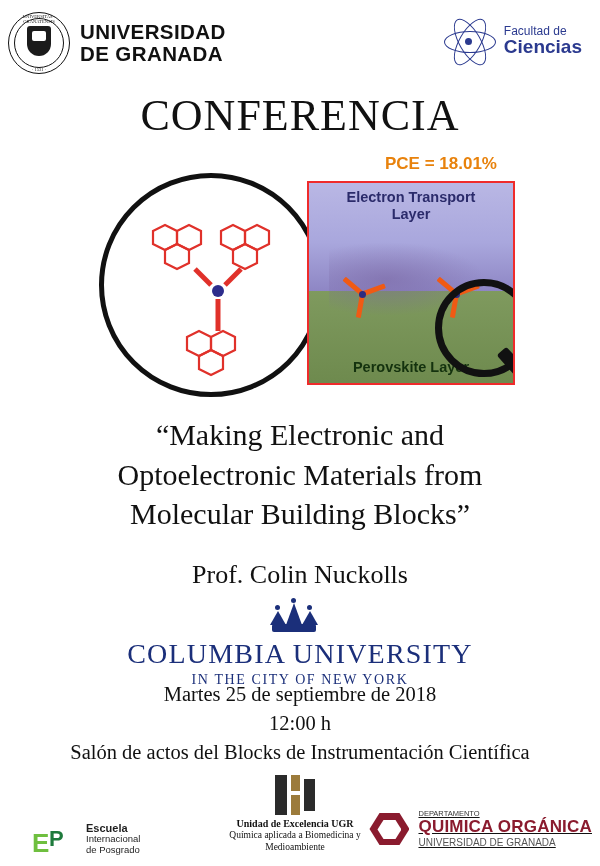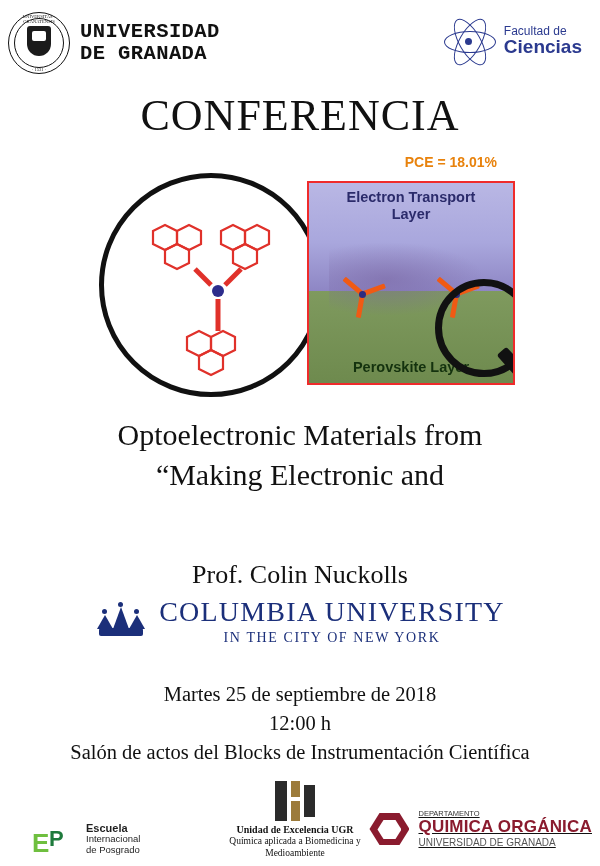--- a/index.html
+++ b/index.html
@@ -79,21 +79,21 @@
     position: absolute;
     bottom: 2px;
     left: 0;
     width: 100%;
     text-align: center;
     font-size: 4.6px;
   }
   .ugr-wordmark {
     margin-left: 10px;
     line-height: 1.05;
-    font-family: Liberation Mono, monospace;
+    font-family: Liberation Sans, sans-serif;
     font-weight: bold;
     font-size: 20.5px;
     letter-spacing: 0.4px;
     color: #111;
   }
 
   .ciencias-logo {
     position: absolute;
     right: 18px;
     top: 6px;
@@ -159,21 +159,21 @@
     left: 95px;
     width: 420px;
     height: 235px;
   }
   .pce-label {
     position: absolute;
     right: 18px;
     top: -1px;
     font-family: "Liberation Sans", sans-serif;
     font-weight: bold;
-    font-size: 14px;
+    font-size: 17px;
     color: #e8820c;
   }
   .device-box {
     position: absolute;
     right: 0px;
     top: 26px;
     width: 204px;
     height: 200px;
     border: 2px solid #ef2b2b;
     overflow: hidden;
@@ -307,20 +307,21 @@
 
   
   .columbia {
     position: absolute;
     top: 596px;
     left: 0;
     width: 600px;
     display: flex;
     align-items: center;
     justify-content: center;
+    flex-direction: column;
   }
   .crown {
     width: 52px;
     height: 42px;
     position: relative;
     margin-right: 12px;
   }
   .crown .band {
     position: absolute;
     left: 4px;
@@ -419,21 +420,21 @@
     font-family: "Liberation Sans", sans-serif;
     font-size: 9.5px;
     line-height: 1.15;
     color: #1f1f1f;
   }
   .eip-text .big { font-size: 11px; font-weight: bold; }
 
   .logo-cic {
     position: absolute;
     left: 200px;
-    bottom: 2px;
+    bottom: 8px;
     width: 190px;
     text-align: center;
   }
   .cic-mark {
     width: 48px;
     height: 40px;
     margin: 0 auto 3px auto;
     position: relative;
   }
   .cic-mark .blk {
@@ -577,22 +578,23 @@
         <span class="c"></span>
         <span class="hub"></span>
     </div>
 
     <div class="loupe"></div>
     <div class="loupe-handle"></div>
   </div>
 </div>
 
 <div class="talk-title">
+  <div>“Making Electronic and</div>
   <div>Optoelectronic Materials from</div>
-  <div>“Making Electronic and</div>
+  <div>Molecular Building Blocks”</div>
 </div>
 
 <div class="speaker">Prof. Colin Nuckolls</div>
 
 <div class="columbia">
   <div class="crown">
     <div class="pk p1"></div>
     <div class="pk p2"></div>
     <div class="pk p3"></div>
     <div class="dot d1"></div>

